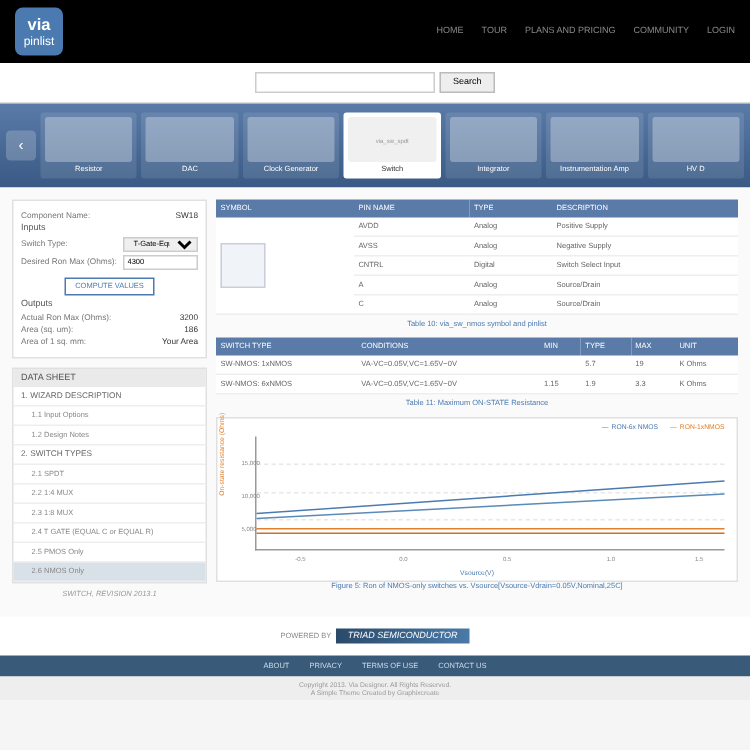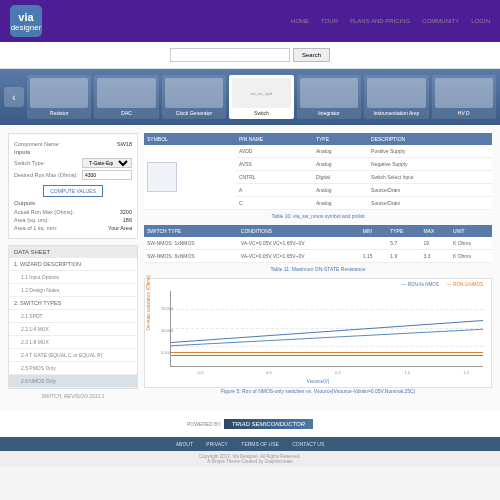--- a/index.html
+++ b/index.html
@@ -1,18 +1,18 @@
 <!DOCTYPE html>
 <html><head>
 <meta charset="utf-8">
 <style>
 *{margin:0;padding:0;box-sizing:border-box;font-family:Arial,sans-serif}
 body{background:#f5f5f5;font-size:7px;color:#666}
 .page{width:500px;margin:0 auto;background:#fff}
-.topbar{display:flex;justify-content:space-between;align-items:center;padding:5px 10px;background:#4c1d95}
+.topbar{display:flex;justify-content:space-between;align-items:center;padding:5px 10px;background:#000000}
 .logo{width:32px;height:32px;background:#4a7ab0;border-radius:5px;display:flex;flex-direction:column;align-items:center;justify-content:center;color:#fff;font-size:8px}
 .logo .v{font-size:11px;font-weight:bold}
 .nav{display:flex;gap:12px;font-size:6px;color:#888}
 .nav span{cursor:pointer}
 .searchbar{display:flex;justify-content:center;padding:6px;border-bottom:1px solid #ddd}
 .searchbar input{width:120px;height:14px;border:1px solid #ccc;padding:0 3px;font-size:6px}
 .searchbar button{height:14px;padding:0 8px;border:1px solid #bbb;background:#eee;font-size:6px;margin-left:3px}
 .carousel{background:linear-gradient(#5a7ba8,#3a5a85);display:flex;align-items:center;padding:6px 4px;gap:3px}
 .carousel .arrow{width:20px;height:20px;background:rgba(255,255,255,0.2);border-radius:3px;color:#fff;display:flex;align-items:center;justify-content:center;font-size:10px;cursor:pointer}
 .card{flex:1;background:rgba(255,255,255,0.1);border-radius:2px;padding:3px;text-align:center;color:#fff;font-size:5px}
@@ -62,21 +62,21 @@
 .copy{text-align:center;padding:3px;font-size:4.5px;color:#999;background:#eee}
 .sym{width:30px;height:30px;background:#f0f4f8;border:1px solid #ccd}
 </style>
 </head>
 <body>
 
 <div class="page">
 <div class="topbar">
   <div class="logo">
         <span class="v">via</span>
-        <span>designer</span>
+        <span>pinlist</span>
       </div>
   <div class="nav">
     <span>HOME</span>
     <span>TOUR</span>
     <span>PLANS AND PRICING</span>
     <span>COMMUNITY</span>
     <span>LOGIN</span>
   </div>
 </div>
 <div class="searchbar">

